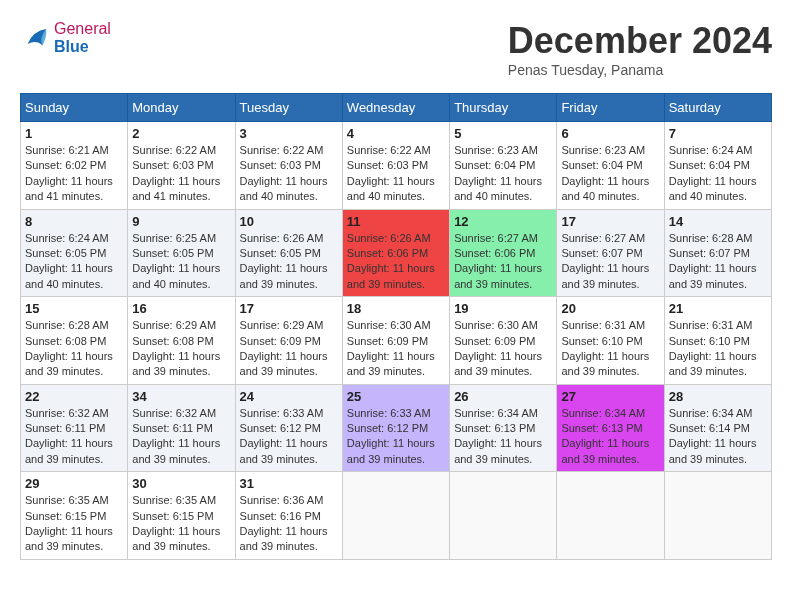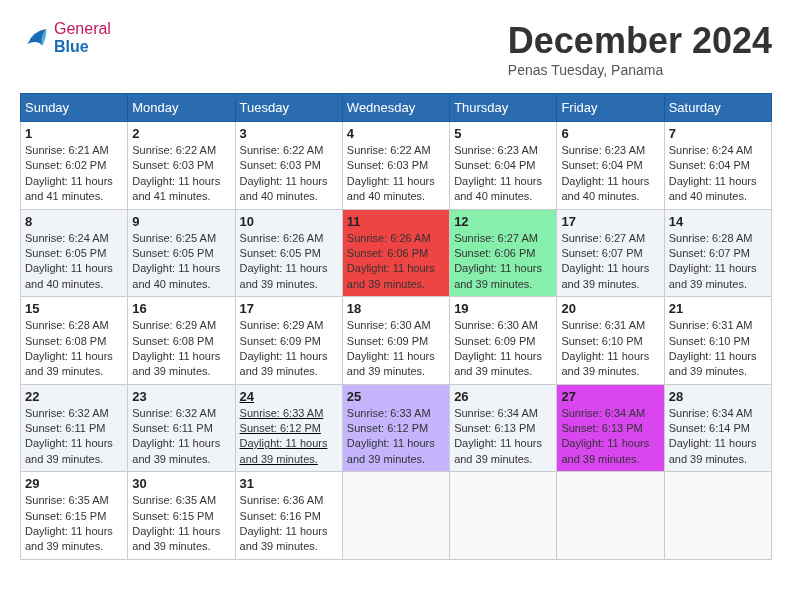--- a/index.html
+++ b/index.html
@@ -286,28 +286,28 @@
       <tr style="background: rgb(240, 244, 248); border-radius: 16px;">
         <td style="background: rgb(240, 244, 248);">
         <div class="day-num">22</div>
         <div class="day-info">
           Sunrise: 6:32 AM<br>
           Sunset: 6:11 PM<br>
           Daylight: 11 hours and 39 minutes.
         </div>
       </td>
         <td style="background: rgb(240, 244, 248);">
-        <div class="day-num">23</div>
+        <div class="day-num">34</div>
         <div class="day-info">
           Sunrise: 6:32 AM<br>
           Sunset: 6:11 PM<br>
           Daylight: 11 hours and 39 minutes.
         </div>
       </td>
-        <td style="background: rgb(240, 244, 248); text-decoration: underline;">
+        <td style="background: rgb(240, 244, 248);">
         <div class="day-num">24</div>
         <div class="day-info">
           Sunrise: 6:33 AM<br>
           Sunset: 6:12 PM<br>
           Daylight: 11 hours and 39 minutes.
         </div>
       </td>
         <td style="background: #c4b5fd;">
         <div class="day-num">25</div>
         <div class="day-info">

